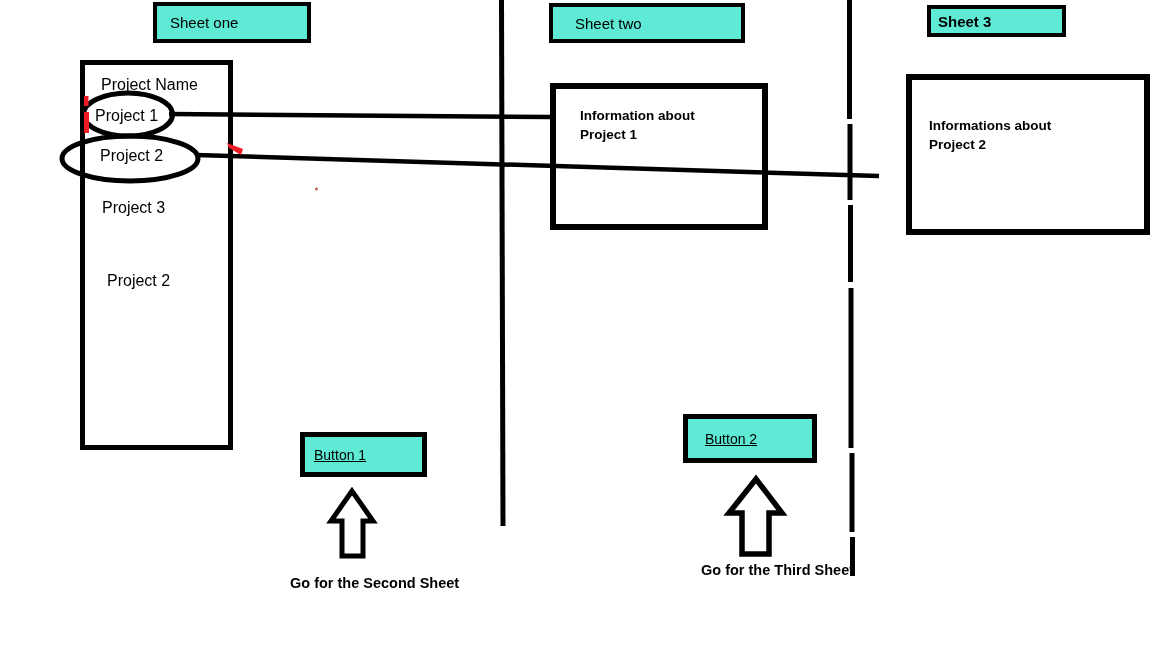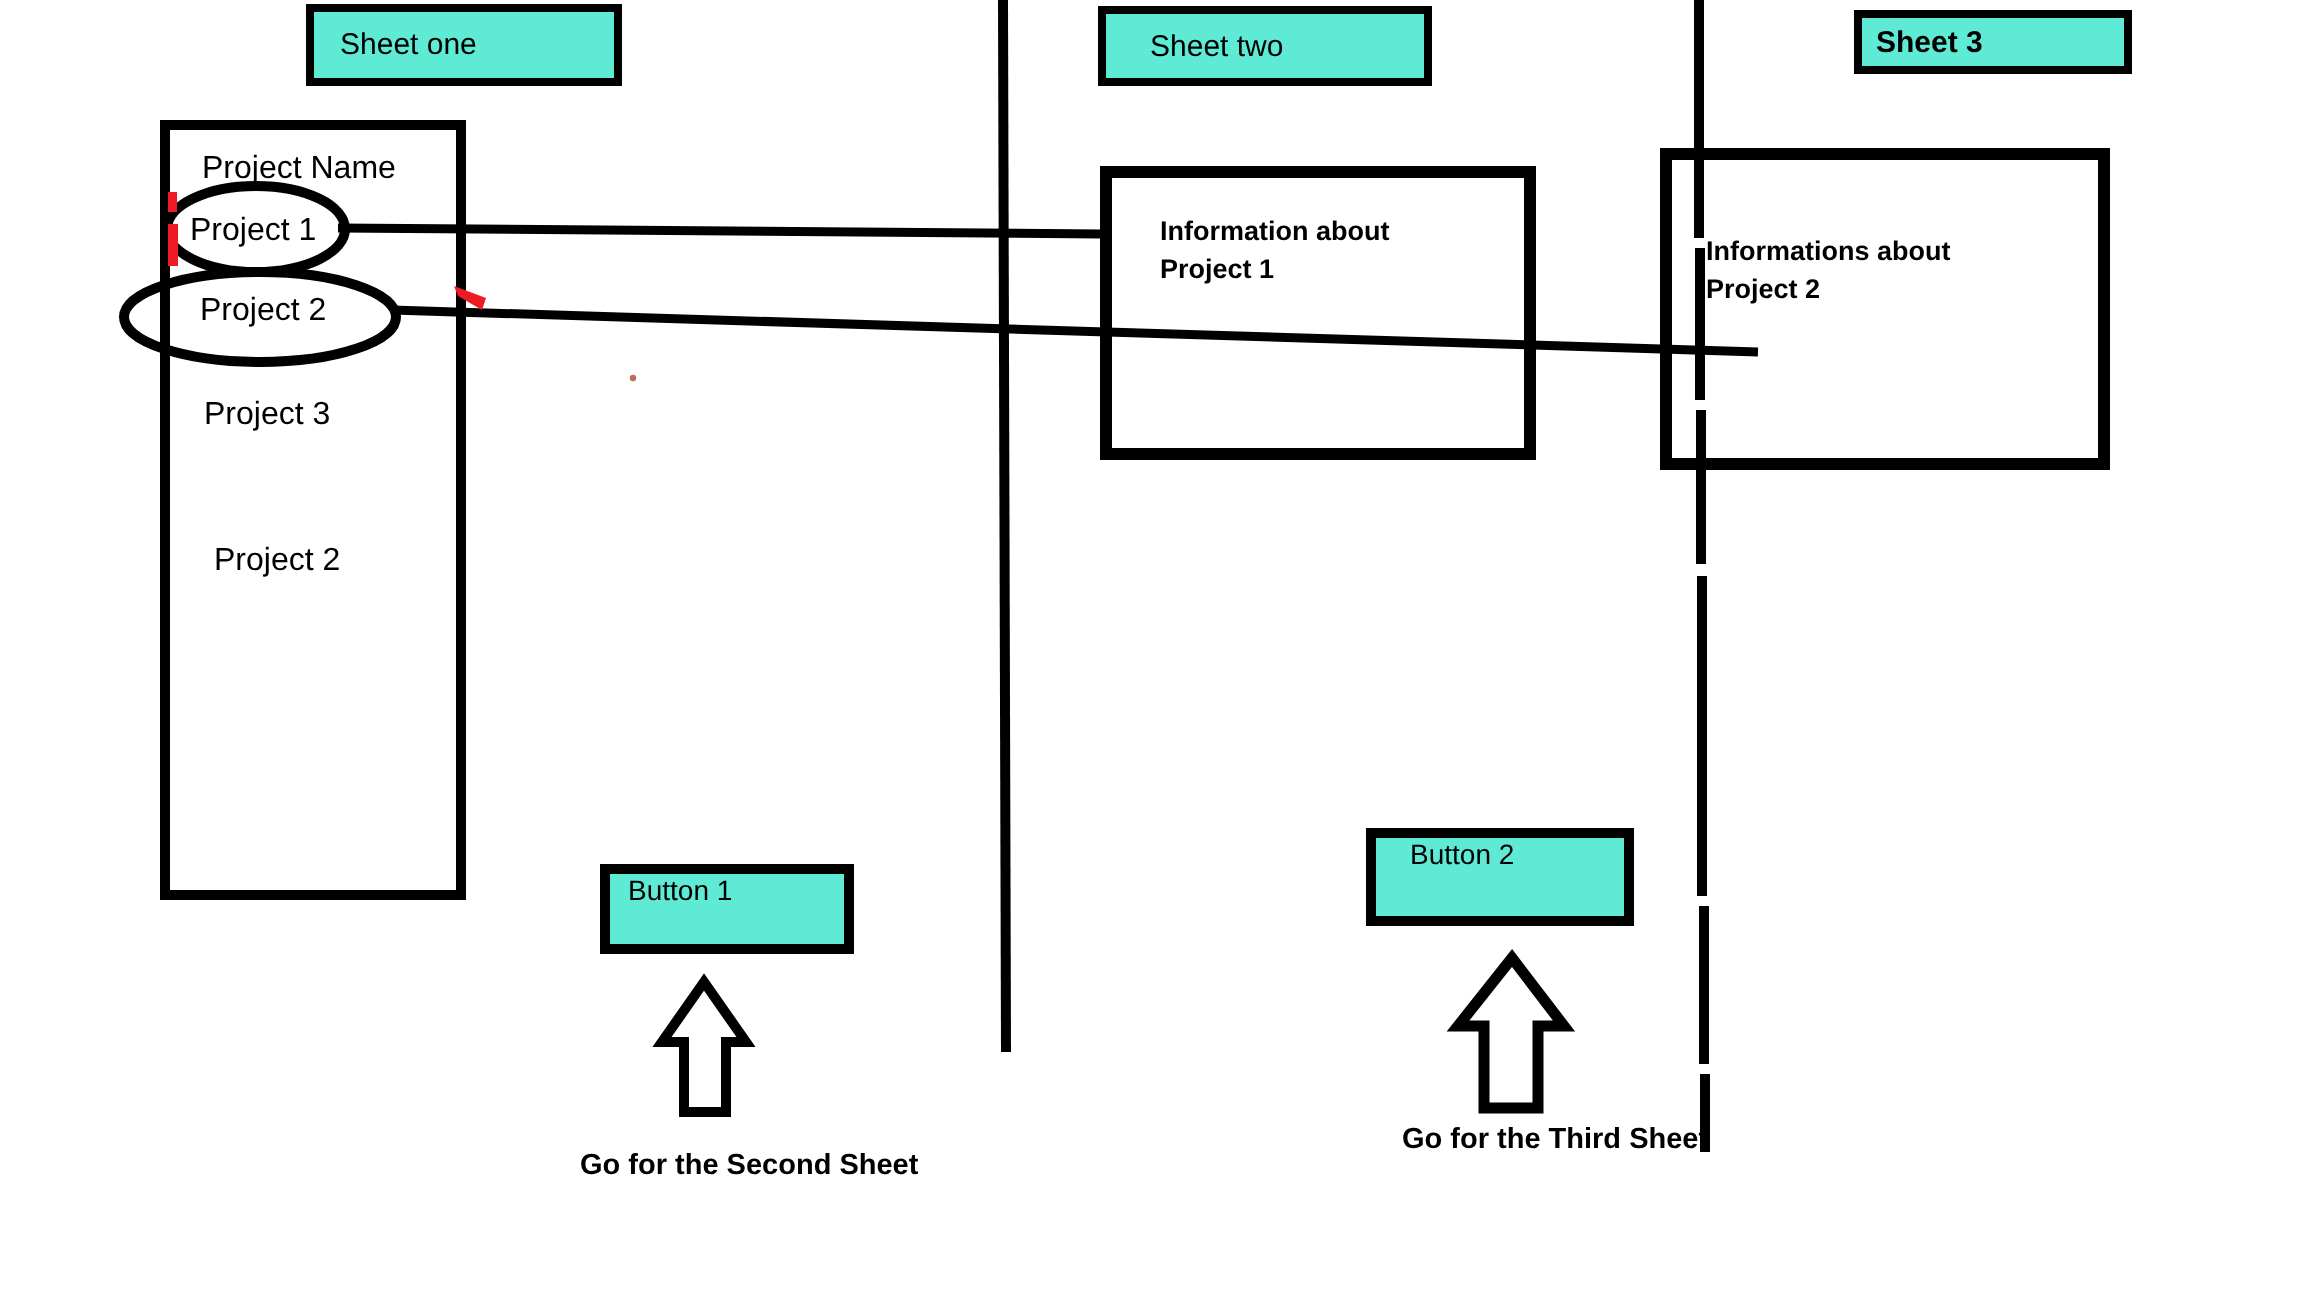--- a/index.html
+++ b/index.html
@@ -3,35 +3,35 @@
 <meta charset="utf-8">
 <style>
   html,body{margin:0;padding:0;background:#ffffff;}
   .canvas{
     position:relative;width:1152px;height:648px;background:#ffffff;
     font-family:"Liberation Sans", sans-serif;color:#000;overflow:hidden;
   }
   .box{position:absolute;border-style:solid;border-color:#000;box-sizing:border-box;background:#5eead4;}
   .tab{display:flex;align-items:center;font-size:15px;}
   .tab1{left:153px;top:2px;width:158px;height:41px;border-width:4px;padding-left:13px;}
-  .tab2{left:549px;top:3px;width:167px;height:40px;border-width:4px;padding-left:22px;}
+  .tab2{left:549px;top:3px;width:196px;height:40px;border-width:4px;padding-left:22px;}
   .tab3{left:927px;top:5px;width:139px;height:32px;border-width:4px;padding-left:7px;font-weight:bold;}
   .plist{left:80px;top:60px;width:153px;height:390px;border-width:5px;background:transparent;}
   .ptext{position:absolute;font-size:16px;white-space:nowrap;}
   .phdr{left:101px;top:76px;}
   .prow1{left:95px;top:107px;}
   .prow2{left:100px;top:147px;}
   .prow3{left:102px;top:199px;}
   .prow4{left:107px;top:272px;}
   .info1{left:550px;top:83px;width:218px;height:147px;border-width:6px;background:transparent;padding-left:43px;}
-  .info2{left:830px;top:74px;width:225px;height:161px;border-width:6px;background:transparent;}
+  .info2{left:906px;top:74px;width:244px;height:161px;border-width:6px;background:transparent;}
   .infotext{position:absolute;font-weight:bold;font-size:13.5px;line-height:19px;white-space:nowrap;}
   .info1 .infotext{left:24px;top:17px;}
   .info2 .infotext{left:17px;top:36px;}
-  .btn{display:flex;font-size:14px;}
+  .btn{display:flex;align-items:center;font-size:14px;text-decoration:underline;}
   .btn1{left:300px;top:432px;width:127px;height:45px;border-width:5px;padding-left:9px;}
   .btn2{left:683px;top:414px;width:134px;height:49px;border-width:5px;padding-left:17px;}
   .caption{position:absolute;font-weight:bold;font-size:14.5px;white-space:nowrap;}
   .cap1{left:290px;top:575px;}
   .cap2{left:701px;top:562px;}
   svg.overlay{position:absolute;left:0;top:0;width:1152px;height:648px;pointer-events:none;}
 </style>
 </head>
 <body>
 

